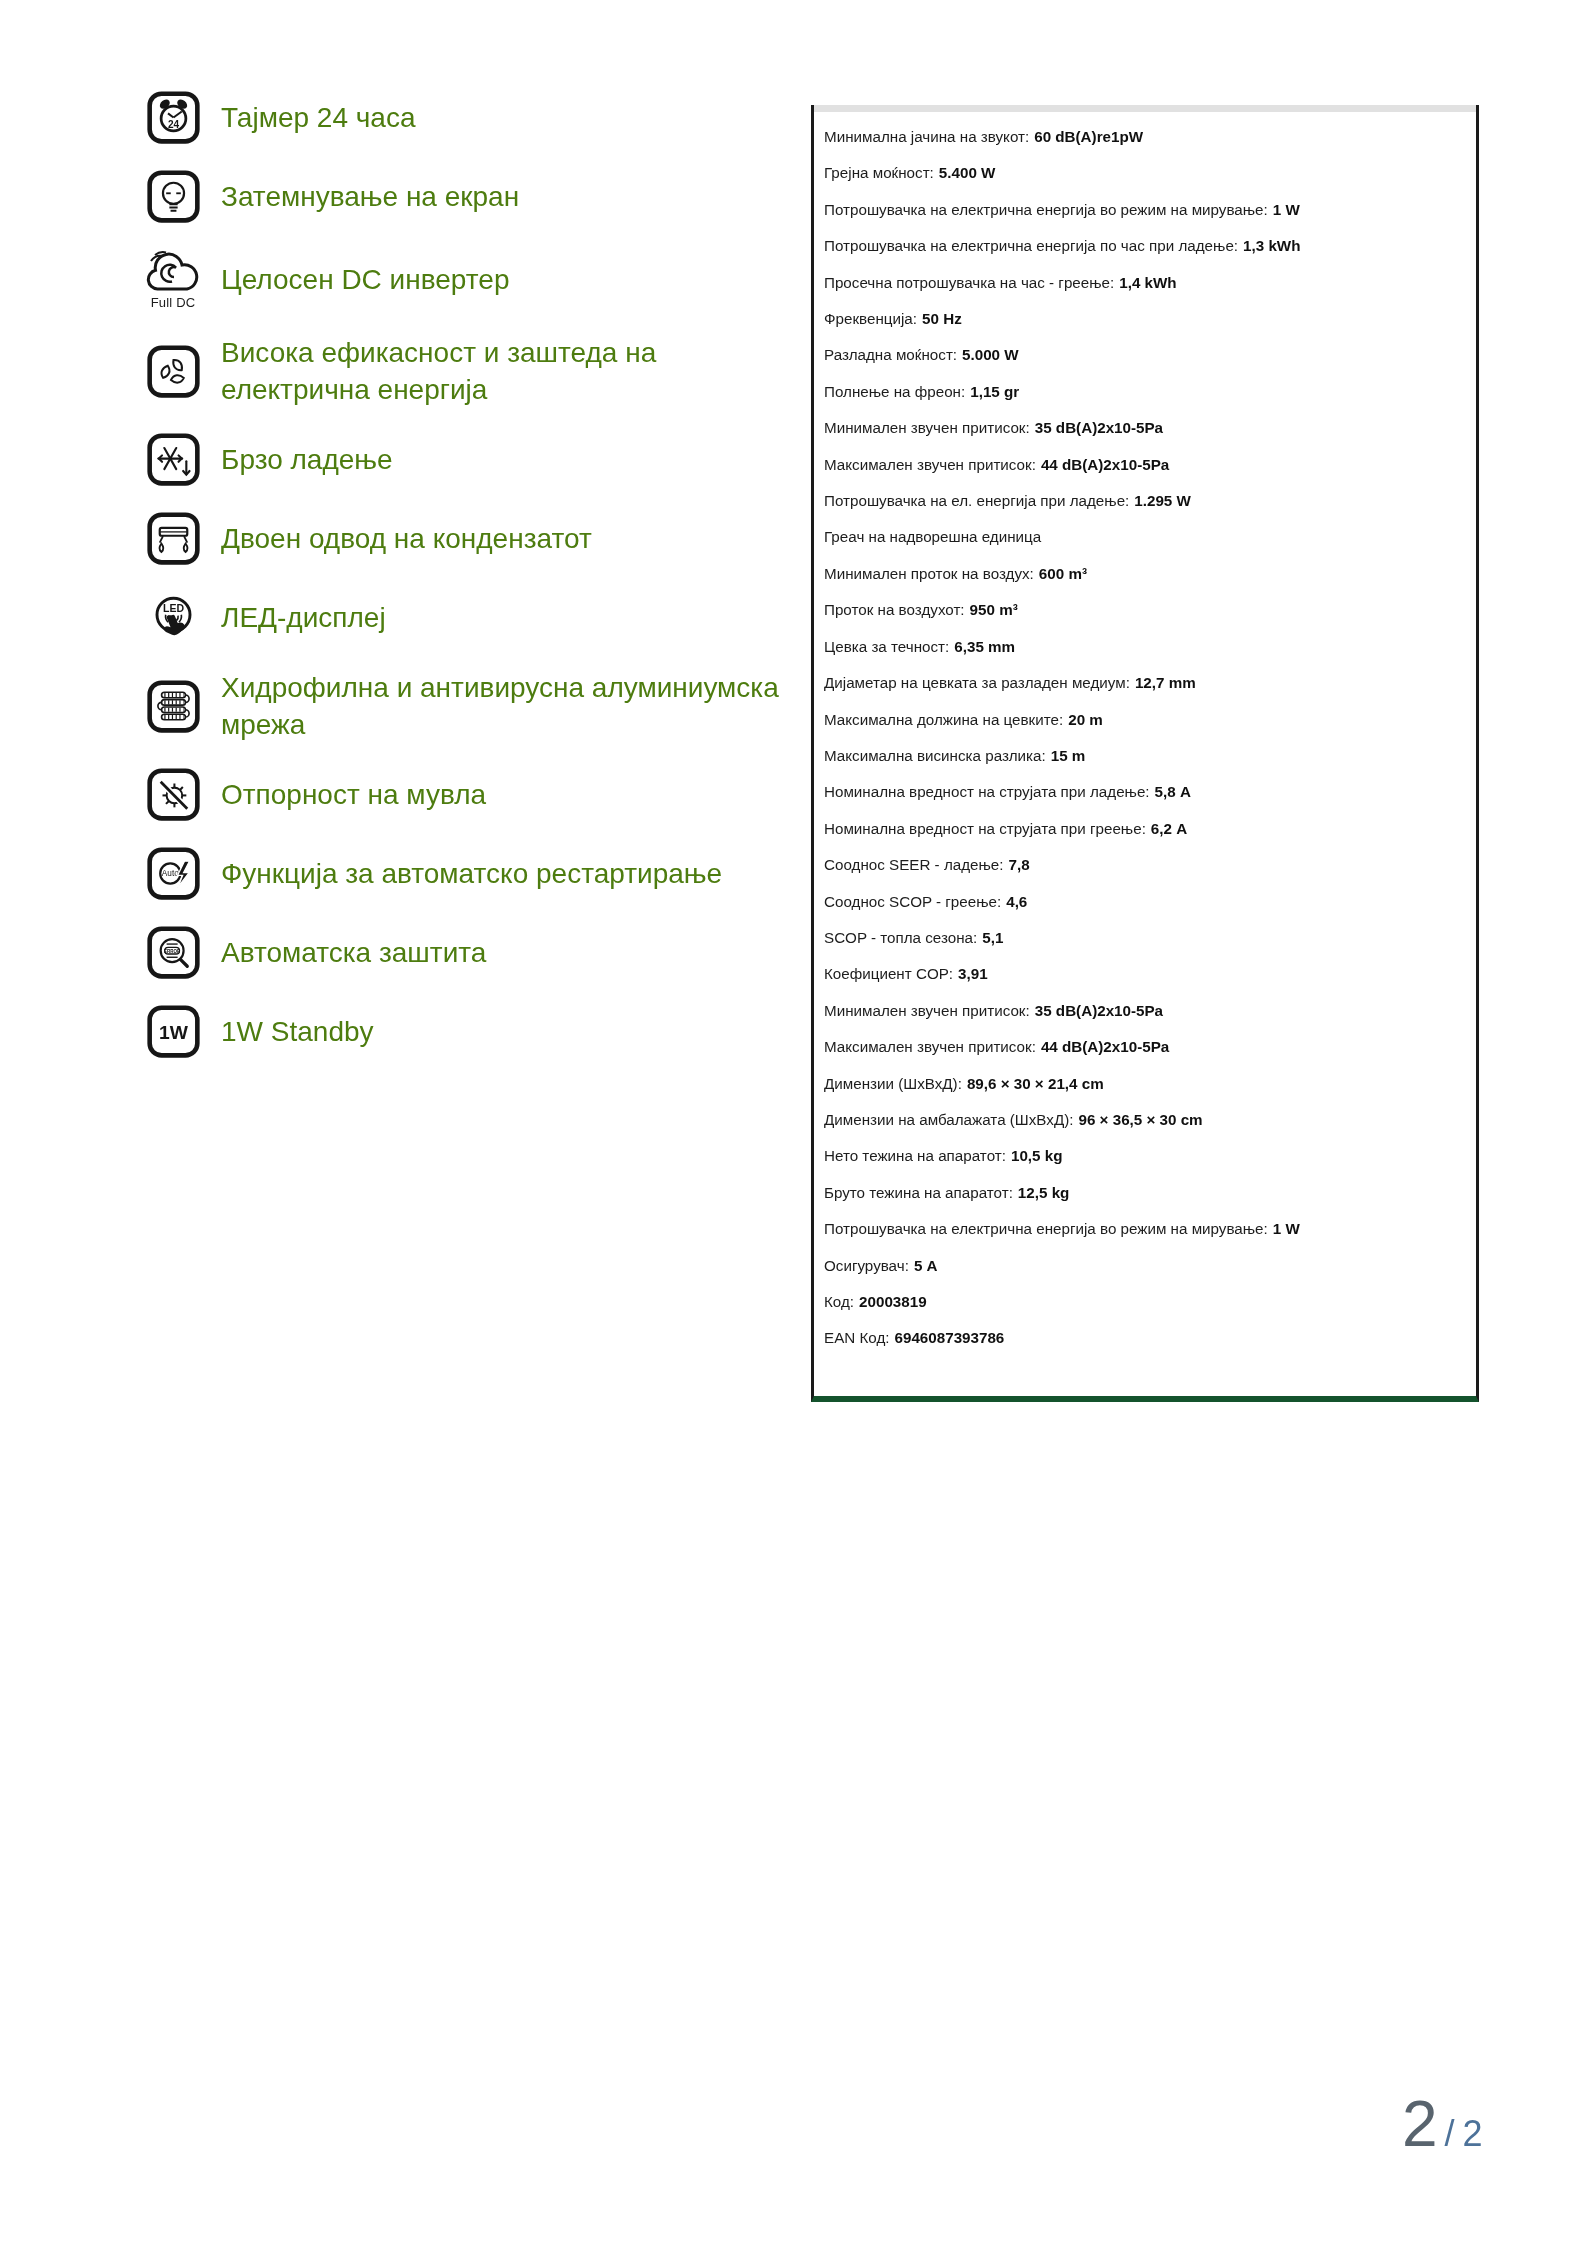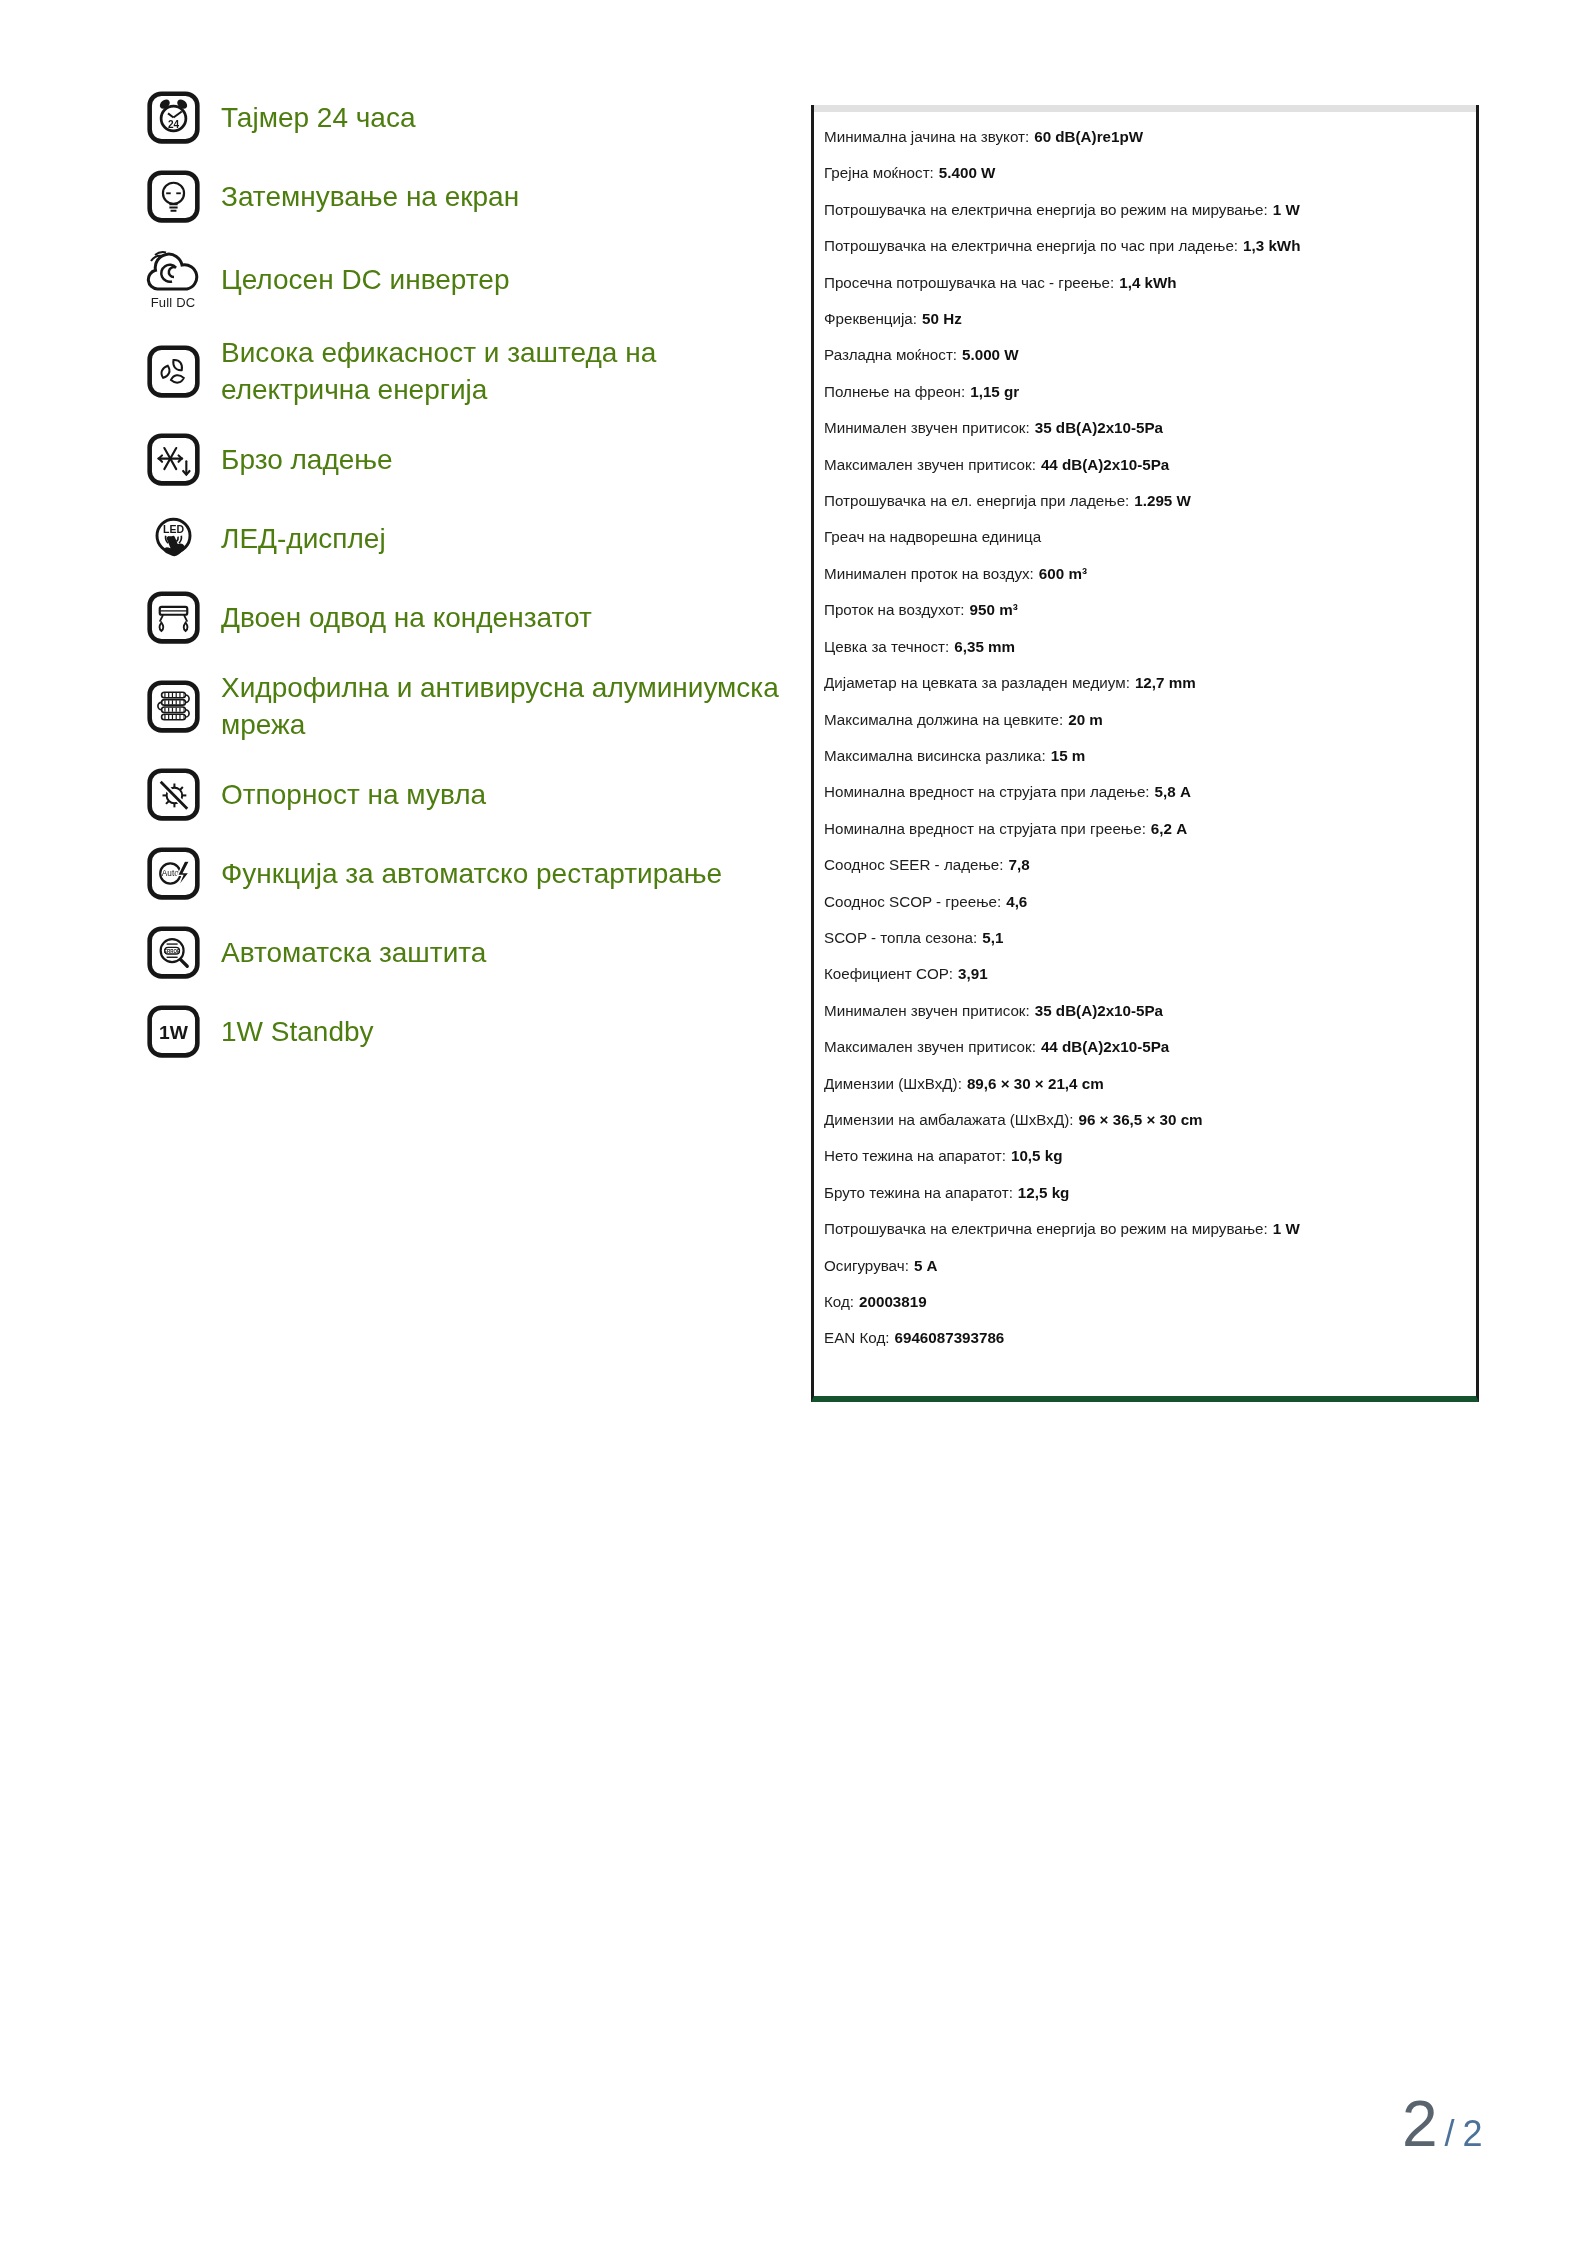--- a/index.html
+++ b/index.html
@@ -109,46 +109,46 @@
             <path d="M40.5 42.5 L44 46.5 L47.5 42.5"></path>
           </g>
         </svg>
       </div>
       <div class="feature-label">Брзо ладење</div>
     </div>
 
     <div class="feature-row">
       <div class="feature-icon">
         <svg width="55" height="55" viewBox="0 0 60 60">
+          <rect x="4" y="4" width="52" height="52" rx="13" fill="#fff" stroke="#161616" stroke-width="5"></rect>
+          <rect x="15" y="18.5" width="30" height="8.5" rx="2" fill="none" stroke="#161616" stroke-width="2.4"></rect>
+          <line x1="15.5" y1="22.8" x2="44.5" y2="22.8" stroke="#161616" stroke-width="1.4"></line>
+          <path d="M18.5 27.5 l-3.5 7 M41.5 27.5 l3.5 7" stroke="#161616" stroke-width="2" fill="none"></path>
+          <path d="M16.8 35.5 q4.2 5.8 0 9.2 q-4.2-3.4 0-9.2 z" fill="none" stroke="#161616" stroke-width="2"></path>
+          <path d="M43.2 35.5 q4.2 5.8 0 9.2 q-4.2-3.4 0-9.2 z" fill="none" stroke="#161616" stroke-width="2"></path>
+        </svg>
+      </div>
+      <div class="feature-label">Двоен одвод на кондензатот</div>
+    </div>
+
+    <div class="feature-row">
+      <div class="feature-icon">
+        <svg width="55" height="55" viewBox="0 0 60 60">
           <circle cx="30" cy="27" r="18" fill="none" stroke="#161616" stroke-width="3.2"></circle>
           <text x="30" y="24.5" font-size="11.5" font-weight="bold" text-anchor="middle" fill="#161616" font-family="Liberation Sans,sans-serif">LED</text>
           <g fill="none" stroke="#161616" stroke-width="1.8">
             <path d="M21.5 27 a9 9 0 0 0 2.5 8"></path>
             <path d="M38.5 27 a9 9 0 0 1 -2.5 8"></path>
             <path d="M25 28 a6 6 0 0 0 1.8 5.4"></path>
             <path d="M35 28 a6 6 0 0 1 -1.8 5.4"></path>
           </g>
           <path d="M28 27.5 q2.5-1.5 3.6 1 l3 7.5 q5-1.5 7 1.5 q2 3-.8 5.5 l-4.5 4 q-4 3.5-8.5 1.5 l-6-2.8 q-3-1.6-1.8-4.4 q1.2-2.4 4.4-1.4 l2.4 .8 -4-10 q-1-2.2 1.6-3.2 z" fill="#161616"></path>
         </svg>
       </div>
       <div class="feature-label">ЛЕД-дисплеј</div>
-    </div>
-
-    <div class="feature-row">
-      <div class="feature-icon">
-        <svg width="55" height="55" viewBox="0 0 60 60">
-          <rect x="4" y="4" width="52" height="52" rx="13" fill="#fff" stroke="#161616" stroke-width="5"></rect>
-          <rect x="15" y="18.5" width="30" height="8.5" rx="2" fill="none" stroke="#161616" stroke-width="2.4"></rect>
-          <line x1="15.5" y1="22.8" x2="44.5" y2="22.8" stroke="#161616" stroke-width="1.4"></line>
-          <path d="M18.5 27.5 l-3.5 7 M41.5 27.5 l3.5 7" stroke="#161616" stroke-width="2" fill="none"></path>
-          <path d="M16.8 35.5 q4.2 5.8 0 9.2 q-4.2-3.4 0-9.2 z" fill="none" stroke="#161616" stroke-width="2"></path>
-          <path d="M43.2 35.5 q4.2 5.8 0 9.2 q-4.2-3.4 0-9.2 z" fill="none" stroke="#161616" stroke-width="2"></path>
-        </svg>
-      </div>
-      <div class="feature-label">Двоен одвод на кондензатот</div>
     </div>
 
     <div class="feature-row">
       <div class="feature-icon">
         <svg width="55" height="55" viewBox="0 0 60 60">
           <rect x="4" y="4" width="52" height="52" rx="13" fill="#fff" stroke="#161616" stroke-width="5"></rect>
           <g fill="none" stroke="#161616" stroke-width="1.8">
             <rect x="17" y="14.5" width="26" height="6" rx="3"></rect>
             <rect x="17" y="22.5" width="26" height="6" rx="3"></rect>
             <rect x="17" y="30.5" width="26" height="6" rx="3"></rect>

